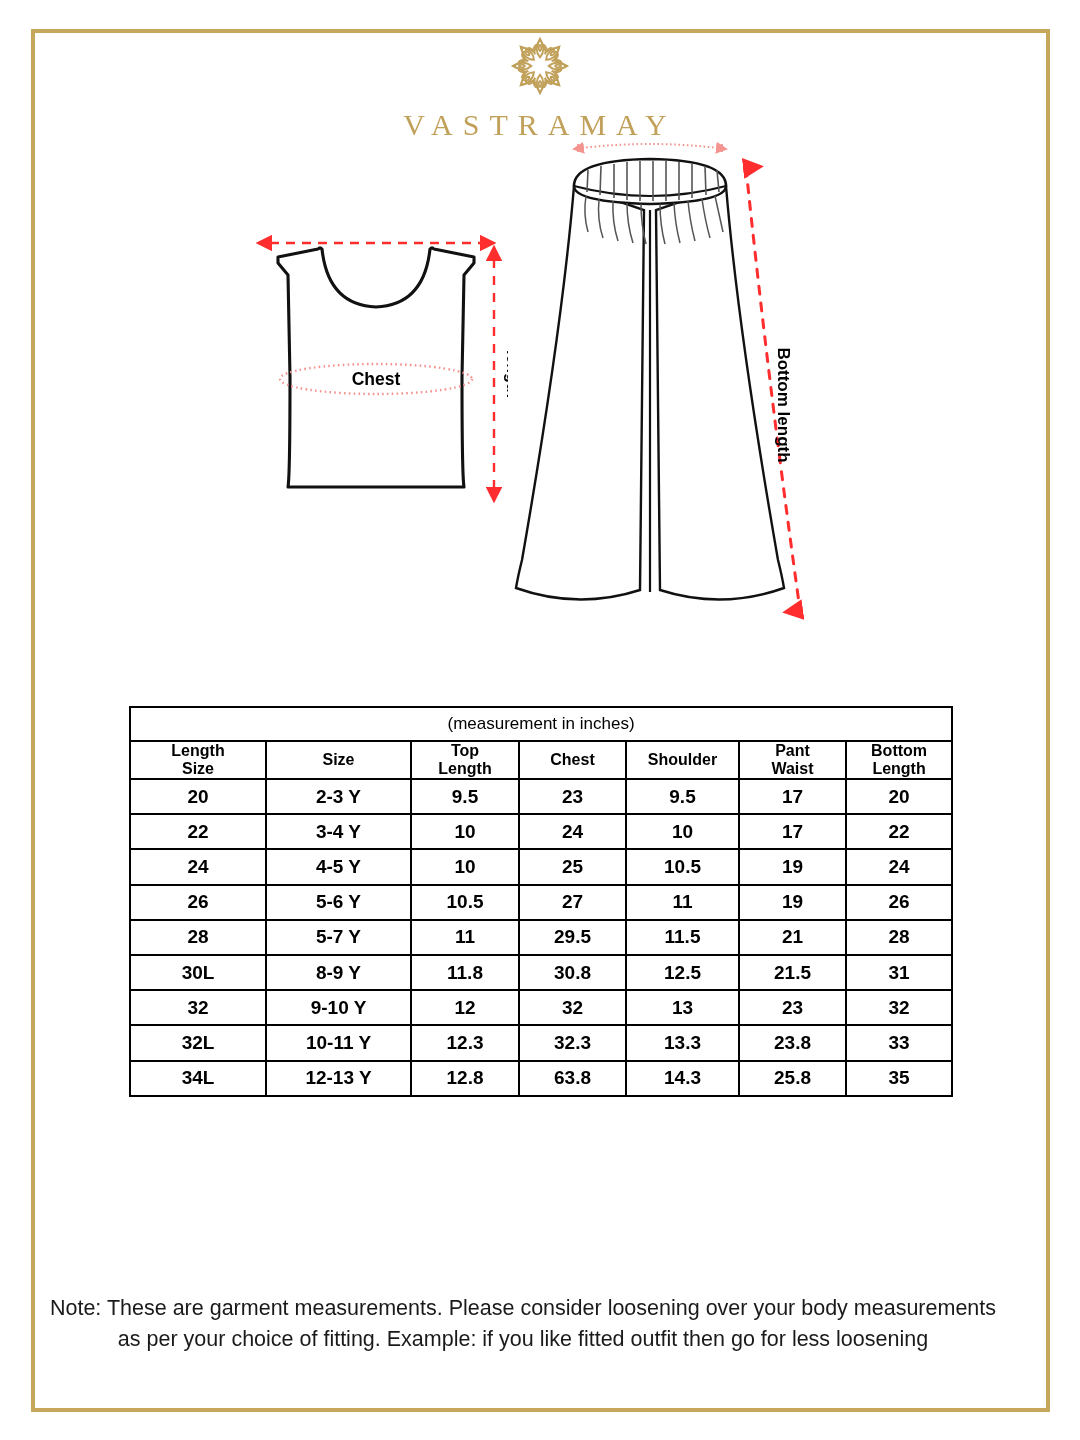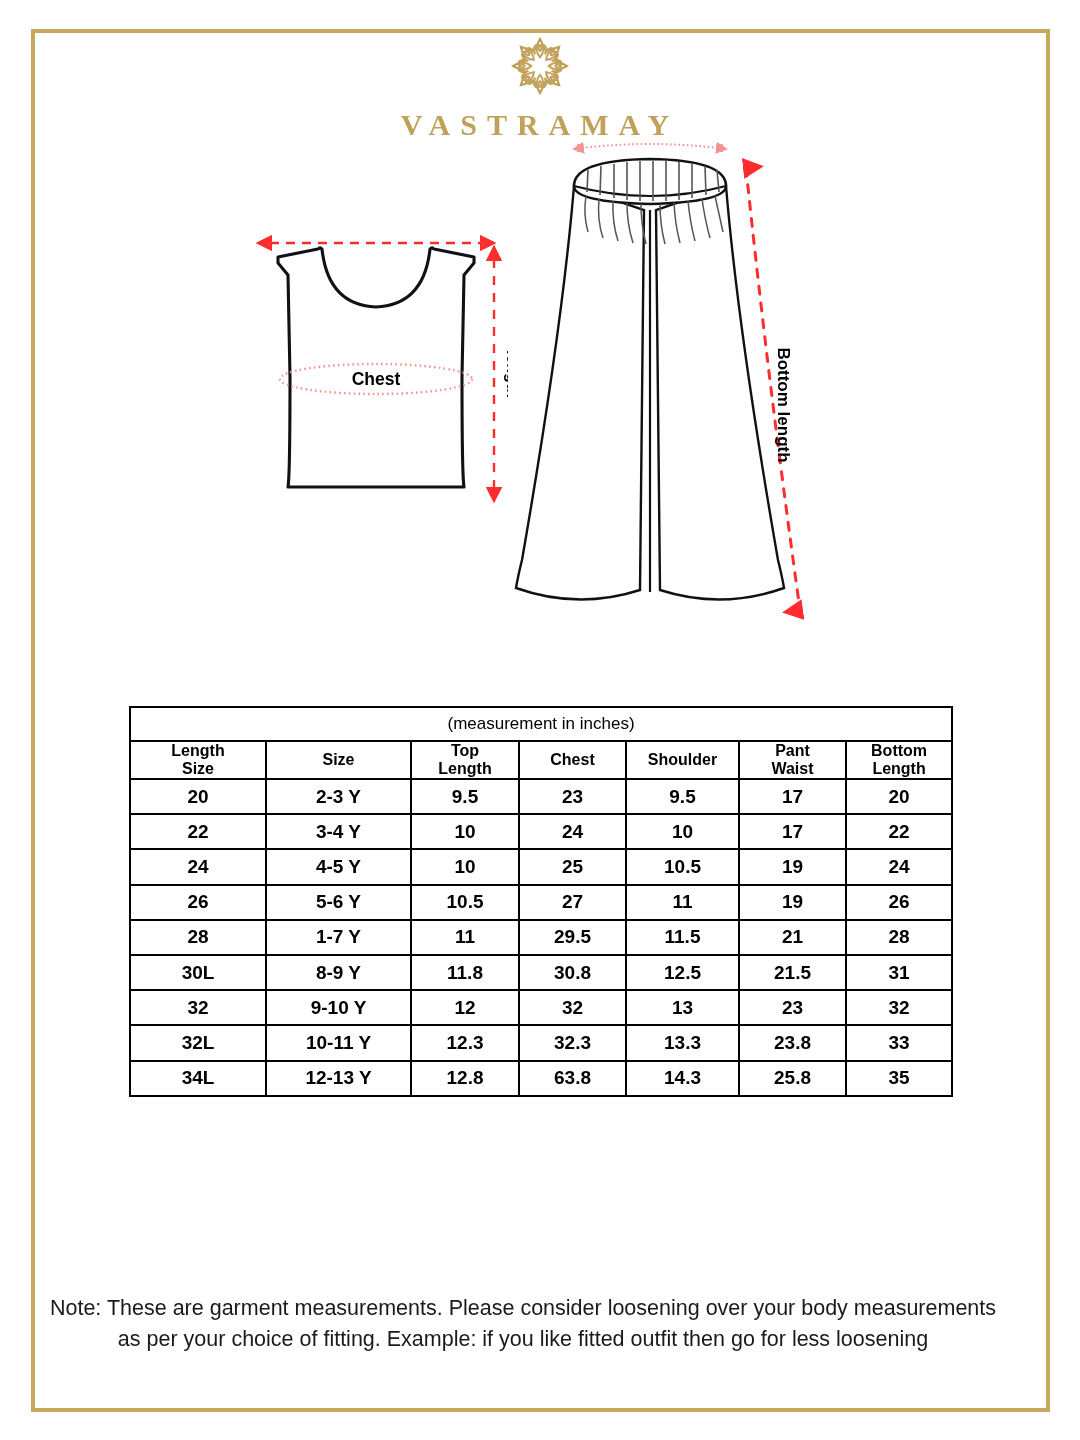--- a/index.html
+++ b/index.html
@@ -30,21 +30,21 @@
     left:0; top:30px;
     width:1080px;
     text-align:center;
   }
   #brand-mark{ display:block; margin:0 auto; }
   #brand-name{
     margin-top:6px;
     font-size:30px;
     letter-spacing:10px;
     color:#c1a15a;
-    font-weight:700;
+    font-weight:400;
     font-family:"Liberation Serif", serif;
   }
 
   
   #illustrations{
     position:absolute;
     left:0; top:140px;
     width:1080px; height:545px;
   }
   #top-fig{ position:absolute; left:248px; top:95px; }
@@ -328,21 +328,21 @@
           <td>26</td>
           <td>5-6 Y</td>
           <td>10.5</td>
           <td>27</td>
           <td>11</td>
           <td>19</td>
           <td>26</td>
         </tr>
         <tr>
           <td>28</td>
-          <td>1-7 Y</td>
+          <td>5-7 Y</td>
           <td>11</td>
           <td>29.5</td>
           <td>11.5</td>
           <td>21</td>
           <td>28</td>
         </tr>
         <tr>
           <td>30L</td>
           <td>8-9 Y</td>
           <td>11.8</td>

